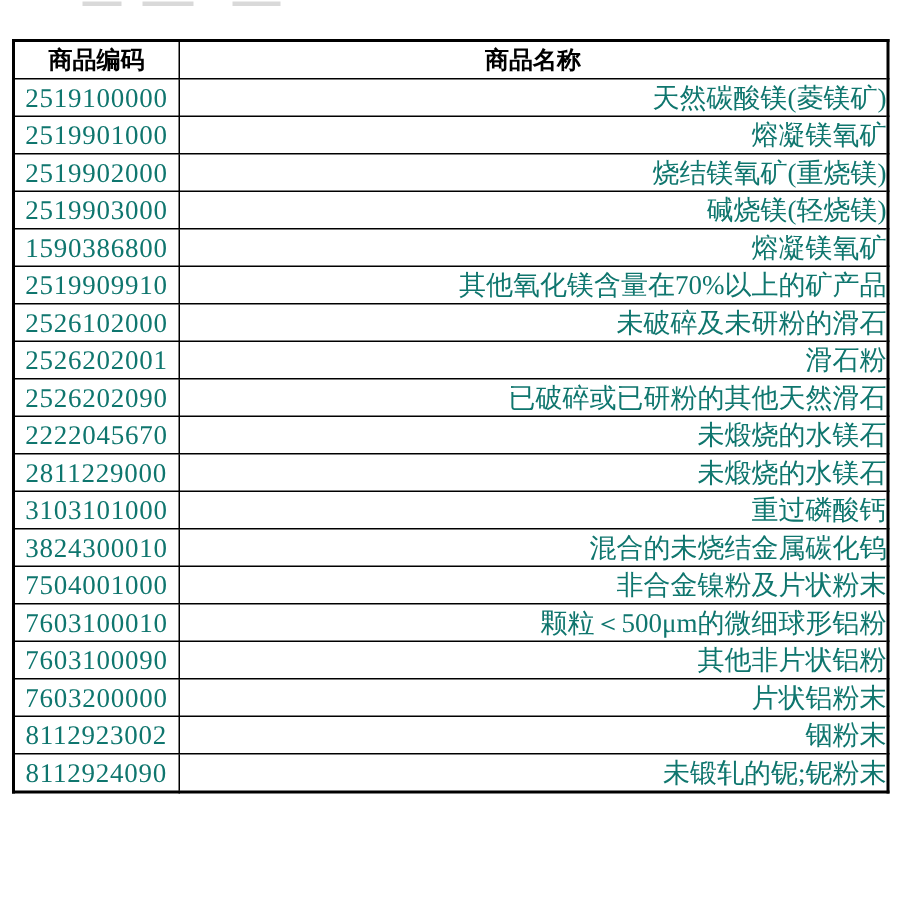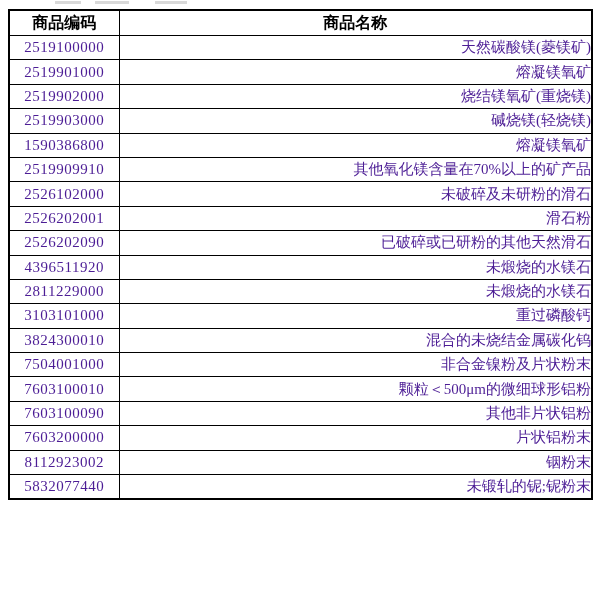--- a/index.html
+++ b/index.html
@@ -20,21 +20,21 @@
     height: 3px;
     background: #d9d9d9;
   }
   .artifact-1 { left: 55px;  width: 26px; }
   .artifact-2 { left: 95px;  width: 34px; }
   .artifact-3 { left: 155px; width: 32px; }
 
   table.commodity-table {
     position: absolute;
     left: 8px;
-    top: 9px;
+    top: 26px;
     width: 585px;
     border-collapse: collapse;
     table-layout: fixed;
     border: 2px solid #000000;
     background: #ffffff;
   }
 
   .commodity-table col.col-code { width: 110px; }
 
   .commodity-table th {
@@ -44,22 +44,22 @@
     font-weight: bold;
     text-align: center;
     vertical-align: middle;
     color: #000000;
     padding: 0;
   }
 
   .commodity-table td {
     border: 1px solid #000000;
     height: 23.4px;
-    font-size: 15px;
-    color: #4c1d95;
+    font-size: 18px;
+    color: #0f766e;
     vertical-align: middle;
     padding: 0;
     white-space: nowrap;
     overflow: hidden;
   }
 
   .commodity-table td.code-cell {
     text-align: center;
     letter-spacing: 0.5px;
   }
@@ -118,21 +118,21 @@
       </tr>
       <tr>
         <td class="code-cell">2526202001</td>
         <td class="name-cell">滑石粉</td>
       </tr>
       <tr>
         <td class="code-cell">2526202090</td>
         <td class="name-cell">已破碎或已研粉的其他天然滑石</td>
       </tr>
       <tr>
-        <td class="code-cell">4396511920</td>
+        <td class="code-cell">2222045670</td>
         <td class="name-cell">未煅烧的水镁石</td>
       </tr>
       <tr>
         <td class="code-cell">2811229000</td>
         <td class="name-cell">未煅烧的水镁石</td>
       </tr>
       <tr>
         <td class="code-cell">3103101000</td>
         <td class="name-cell">重过磷酸钙</td>
       </tr>
@@ -154,17 +154,17 @@
       </tr>
       <tr>
         <td class="code-cell">7603200000</td>
         <td class="name-cell">片状铝粉末</td>
       </tr>
       <tr>
         <td class="code-cell">8112923002</td>
         <td class="name-cell">铟粉末</td>
       </tr>
       <tr>
-        <td class="code-cell">5832077440</td>
+        <td class="code-cell">8112924090</td>
         <td class="name-cell">未锻轧的铌;铌粉末</td>
       </tr>
     </tbody>
 </table>
 
 </body></html>

